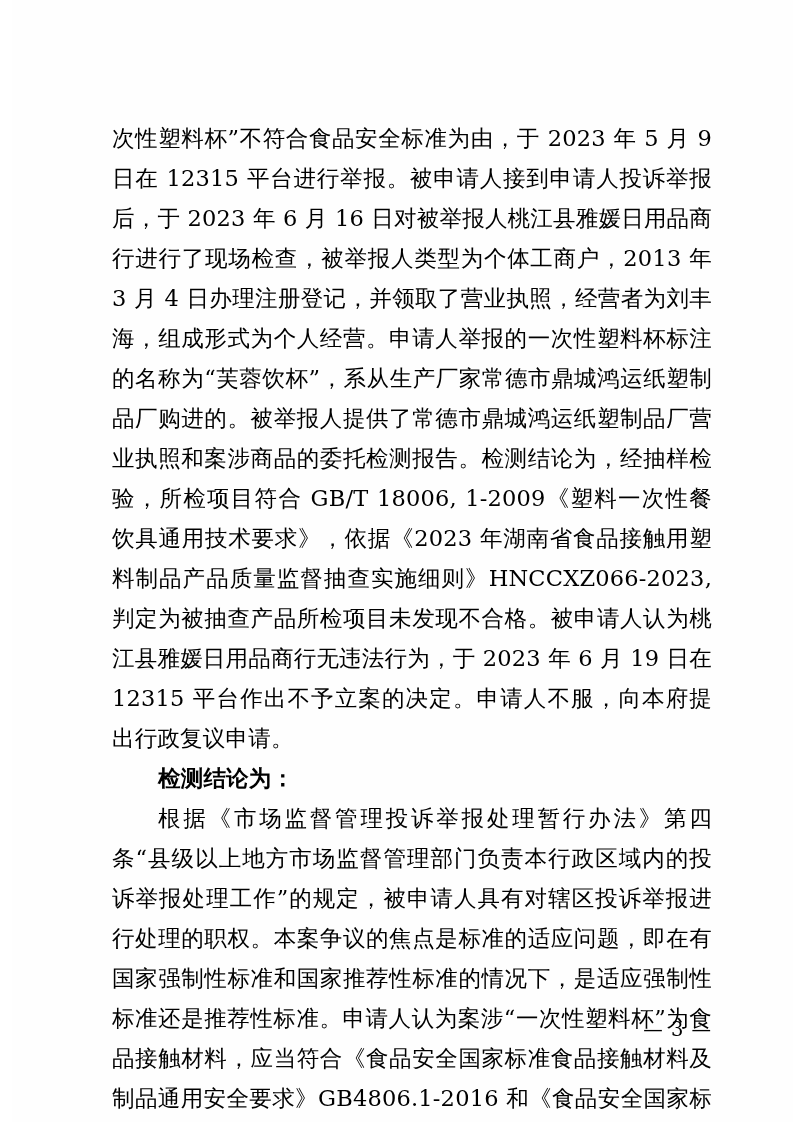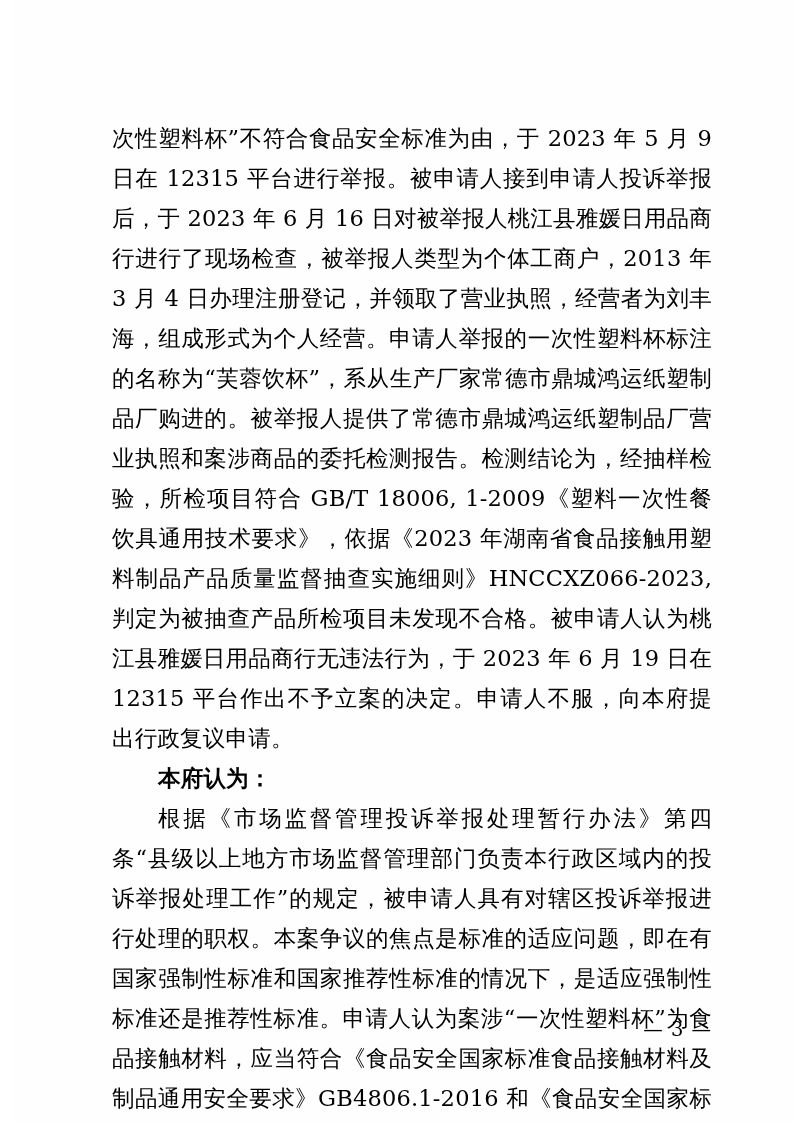--- a/index.html
+++ b/index.html
@@ -52,17 +52,17 @@
     font-size: 19.5px;
     letter-spacing: 1px;
   }
 </style>
 </head>
 <body>
 
 <div class="page">
   <div class="content">
     <p class="para">次性塑料杯”不符合食品安全标准为由，于 2023 年 5 月 9 日在 12315 平台进行举报。被申请人接到申请人投诉举报后，于 2023 年 6 月 16 日对被举报人桃江县雅媛日用品商行进行了现场检查，被举报人类型为个体工商户，2013 年 3 月 4 日办理注册登记，并领取了营业执照，经营者为刘丰海，组成形式为个人经营。申请人举报的一次性塑料杯标注的名称为“芙蓉饮杯”，系从生产厂家常德市鼎城鸿运纸塑制品厂购进的。被举报人提供了常德市鼎城鸿运纸塑制品厂营业执照和案涉商品的委托检测报告。检测结论为，经抽样检验，所检项目符合 GB/T 18006, 1-2009《塑料一次性餐饮具通用技术要求》，依据《2023 年湖南省食品接触用塑料制品产品质量监督抽查实施细则》HNCCXZ066-2023,判定为被抽查产品所检项目未发现不合格。被申请人认为桃江县雅媛日用品商行无违法行为，于 2023 年 6 月 19 日在 12315 平台作出不予立案的决定。申请人不服，向本府提出行政复议申请。</p>
-    <p class="para indent bold">本府认为：</p>
+    <p class="para indent bold">检测结论为：</p>
     <p class="para indent">根据《市场监督管理投诉举报处理暂行办法》第四条“县级以上地方市场监督管理部门负责本行政区域内的投诉举报处理工作”的规定，被申请人具有对辖区投诉举报进行处理的职权。本案争议的焦点是标准的适应问题，即在有国家强制性标准和国家推荐性标准的情况下，是适应强制性标准还是推荐性标准。申请人认为案涉“一次性塑料杯”为食品接触材料，应当符合《食品安全国家标准食品接触材料及制品通用安全要求》GB4806.1-2016 和《食品安全国家标准食品接触用塑料材料及制品》GB4806.7-2016 的要求，被申请人认为，案涉产品经检验符合国</p>
   </div>
   <div class="page-num-wrap">— 3 —</div>
 </div>
 
 </body></html>

